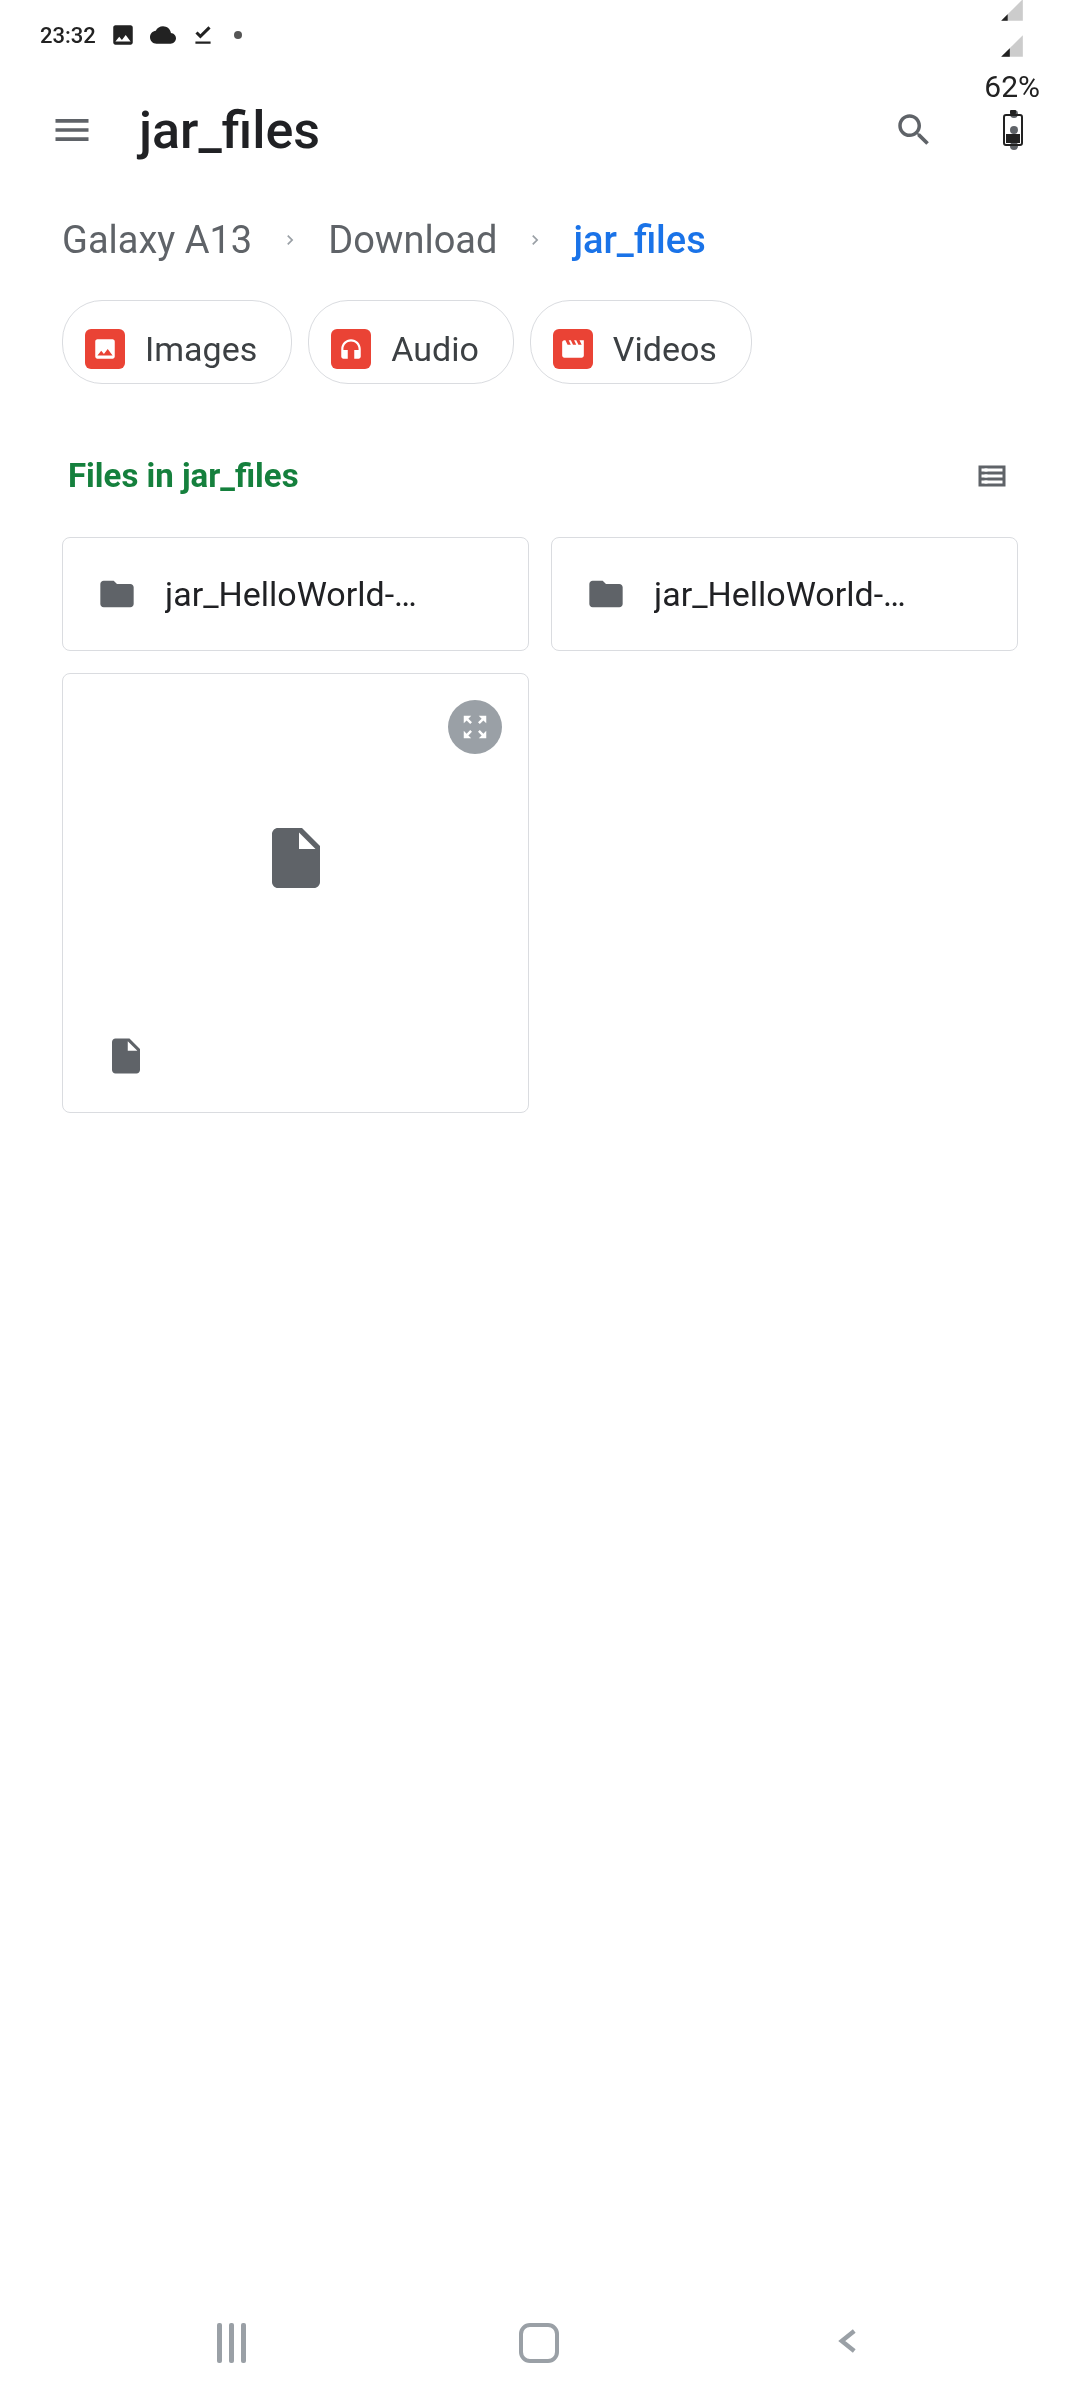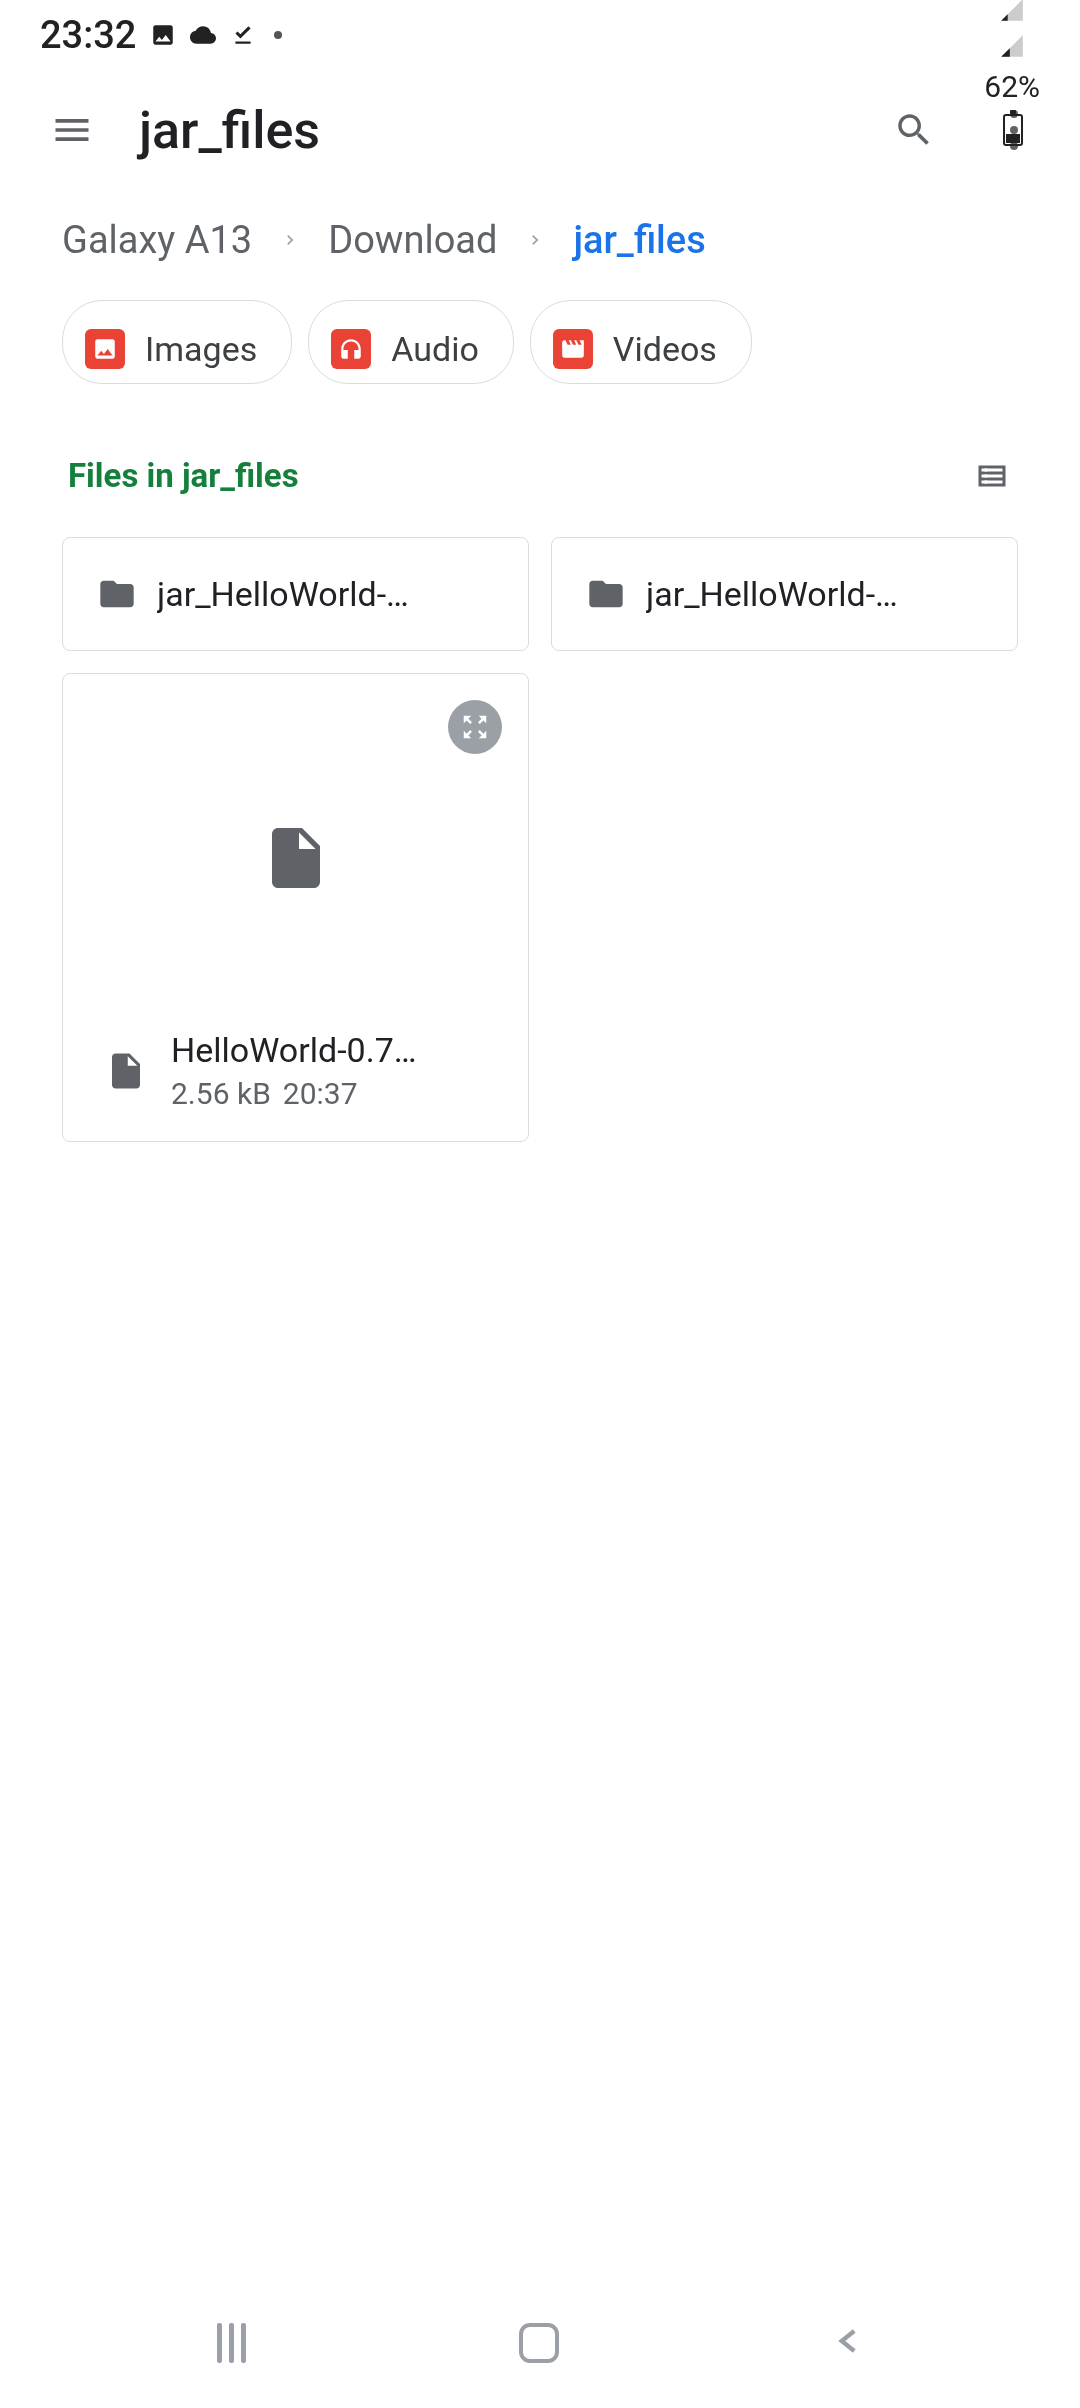--- a/index.html
+++ b/index.html
@@ -1,20 +1,20 @@
 <!DOCTYPE html>
 <html><head>
   <meta charset="utf-8">
   <style>
     * { margin: 0; padding: 0; box-sizing: border-box; font-family: -apple-system, Roboto, sans-serif; }
     body { width: 1080px; height: 2408px; background: #fff; display: flex; flex-direction: column; }
     
     .status-bar { height: 70px; display: flex; align-items: center; padding: 0 40px; }
     .status-left { display: flex; align-items: center; gap: 14px; }
-    .status-time { font-size: 38px; font-weight: 500; color: #222; }
+    .status-time { font-size: 22px; font-weight: 500; color: #222; }
     .status-icon-sm { width: 26px; height: 26px; fill: #222; }
     .status-dot { width: 8px; height: 8px; background: #555; border-radius: 50%; margin-left: 4px; }
     .status-right { margin-left: auto; display: flex; align-items: center; gap: 10px; flex-direction: column; }
     .battery-text { font-size: 30px; color: #222; }
     .battery-icon { width: 20px; height: 32px; border: 2px solid #222; border-radius: 3px; position: relative; margin-left: 2px; }
     .battery-icon::before { content: ''; position: absolute; top: -6px; left: 5px; width: 6px; height: 4px; background: #222; border-radius: 1px; }
     .battery-fill { position: absolute; bottom: 1px; left: 1px; right: 1px; height: 30%; background: #222; }
     
     .app-bar { height: 120px; display: flex; align-items: center; padding: 0 50px 0 50px; }
     .hamburger { width: 44px; height: 44px; cursor: pointer; fill: #5f6368; }
@@ -34,21 +34,21 @@
     .chip-icon { width: 40px; height: 40px; background: #ea4335; border-radius: 6px; display: flex; align-items: center; justify-content: center; }
     .chip-icon svg { fill: #fff; }
     .chip-doc { background: #5f6368; }
     .chip-label { font-size: 34px; color: #3c4043; }
     
     .section-header { display: flex; align-items: center; justify-content: space-between; padding: 48px 68px 20px 68px; }
     .section-title { font-size: 33px; font-weight: 700; color: #15803d; }
     .view-toggle { width: 40px; height: 36px; cursor: pointer; }
     
     .grid { display: grid; grid-template-columns: 1fr 1fr; gap: 22px; padding: 22px 62px; }
-    .folder-card { border: 1.5px solid #dadce0; border-radius: 8px; padding: 36px 30px; display: flex; align-items: center; gap: 16px; cursor: pointer; }
+    .folder-card { border: 1.5px solid #dadce0; border-radius: 8px; padding: 36px 30px; display: flex; align-items: center; gap: 24px; cursor: pointer; }
     .folder-icon { width: 48px; height: 40px; fill: #5f6368; flex-shrink: 0; }
     .folder-name { font-size: 34px; color: #202124; white-space: nowrap; overflow: hidden; text-overflow: ellipsis; }
     
     .file-card { border: 1.5px solid #dadce0; border-radius: 8px; padding: 24px 24px 30px 24px; display: flex; flex-direction: column; cursor: pointer; position: relative; }
     .expand-badge { position: absolute; top: 26px; right: 26px; width: 54px; height: 54px; background: #9aa0a6; border-radius: 50%; display: flex; align-items: center; justify-content: center; }
     .expand-badge svg { width: 30px; height: 30px; fill: #fff; }
     .file-preview { height: 320px; display: flex; align-items: center; justify-content: center; }
     .file-big-icon { width: 72px; height: 90px; fill: #5f6368; }
     .file-row { display: flex; align-items: center; gap: 24px; padding: 12px 8px 0 18px; }
     .file-sm-icon { width: 42px; height: 52px; fill: #5f6368; flex-shrink: 0; }
@@ -187,27 +187,20 @@
     </div>
     <div class="file-preview">
       <svg class="file-big-icon" viewBox="0 0 24 24">
           <path d="M14 2H6c-1.1 0-2 .9-2 2v16c0 1.1.9 2 2 2h12c1.1 0 2-.9 2-2V8l-6-6zm-1 7V3.5L18.5 9H13z"></path>
         </svg>
     </div>
     <div class="file-row">
       <svg class="file-sm-icon" viewBox="0 0 24 24">
           <path d="M14 2H6c-1.1 0-2 .9-2 2v16c0 1.1.9 2 2 2h12c1.1 0 2-.9 2-2V8l-6-6zm-1 7V3.5L18.5 9H13z"></path>
         </svg>
-      <div class="file-text">
-        <div class="file-name">HelloWorld-0.7…</div>
-        <div class="file-meta">
-          <span>2.56 kB</span>
-          <span>20:37</span>
-        </div>
-      </div>
     </div>
   </div>
 </div>
 
 <div class="nav-bar">
   <div class="nav-btn nav-recent">
     <span></span>
       <span></span>
       <span></span>
   </div>

